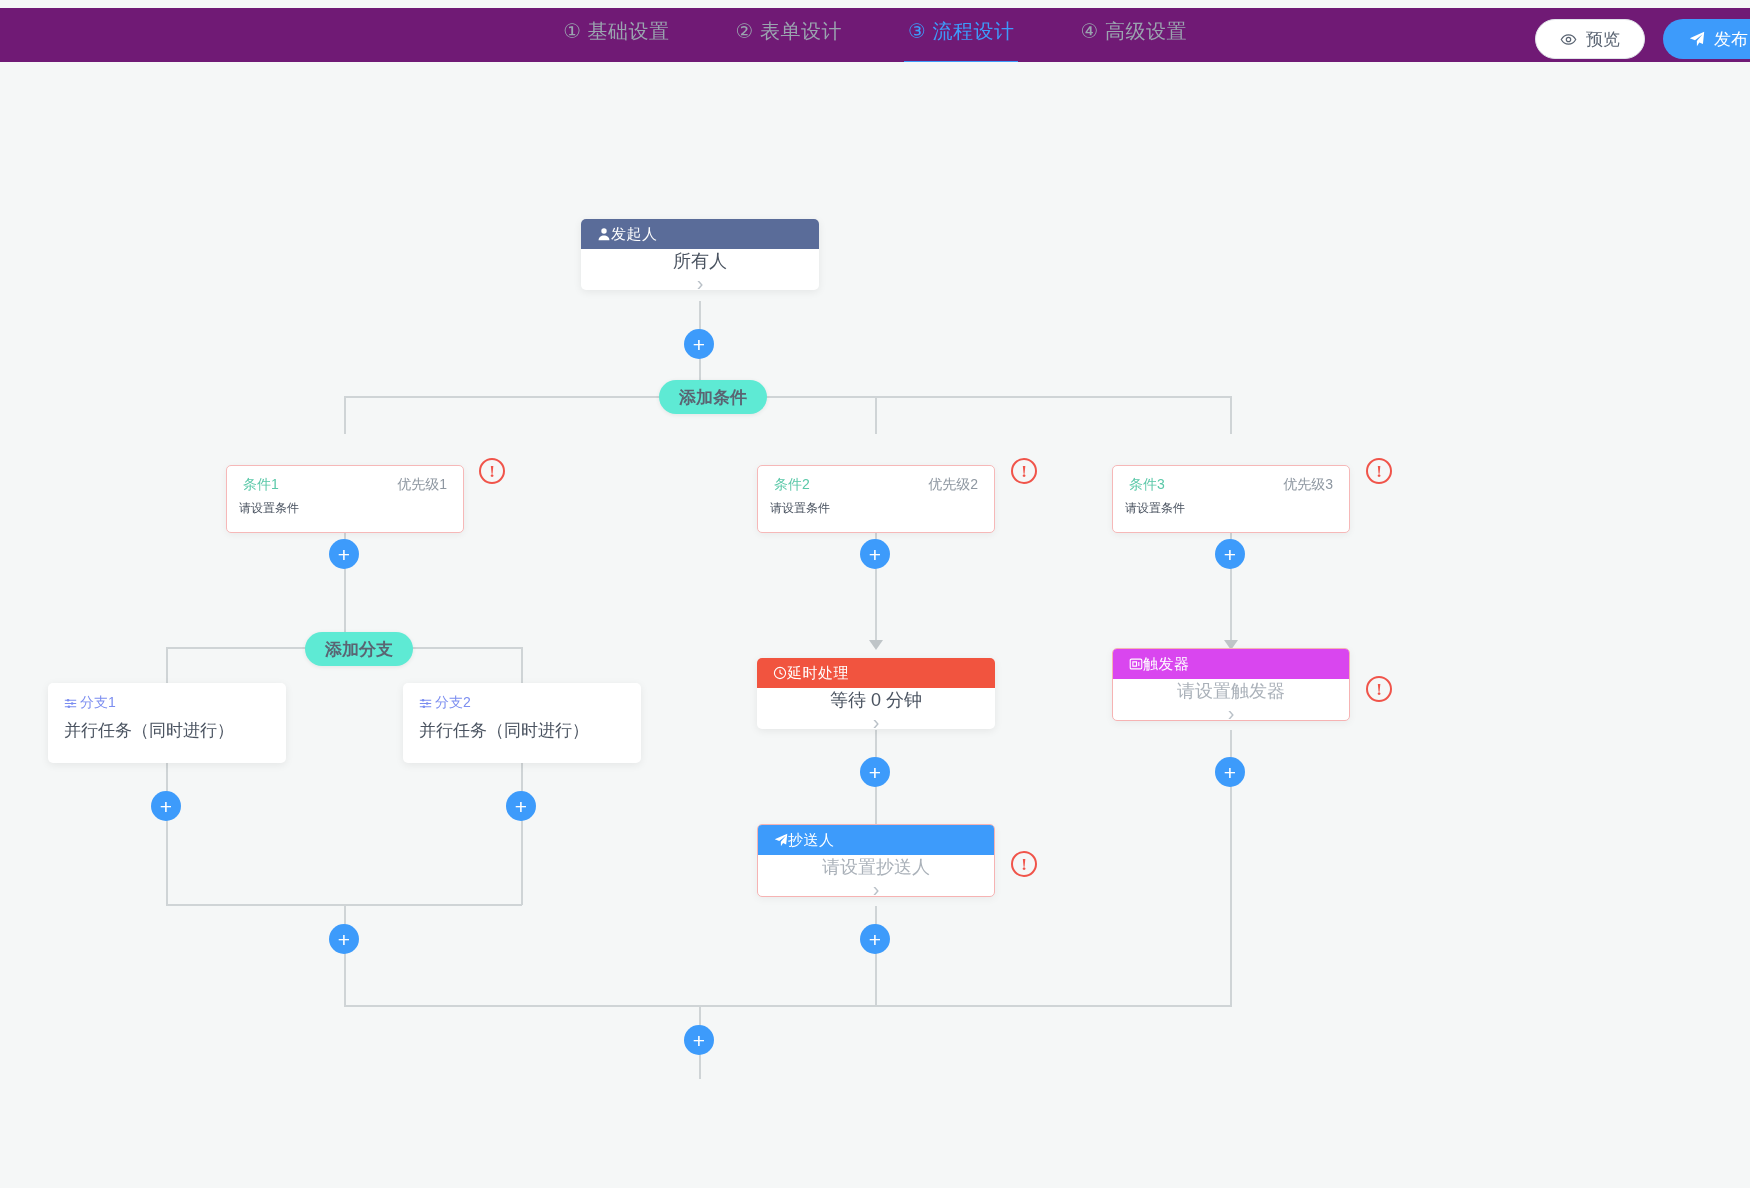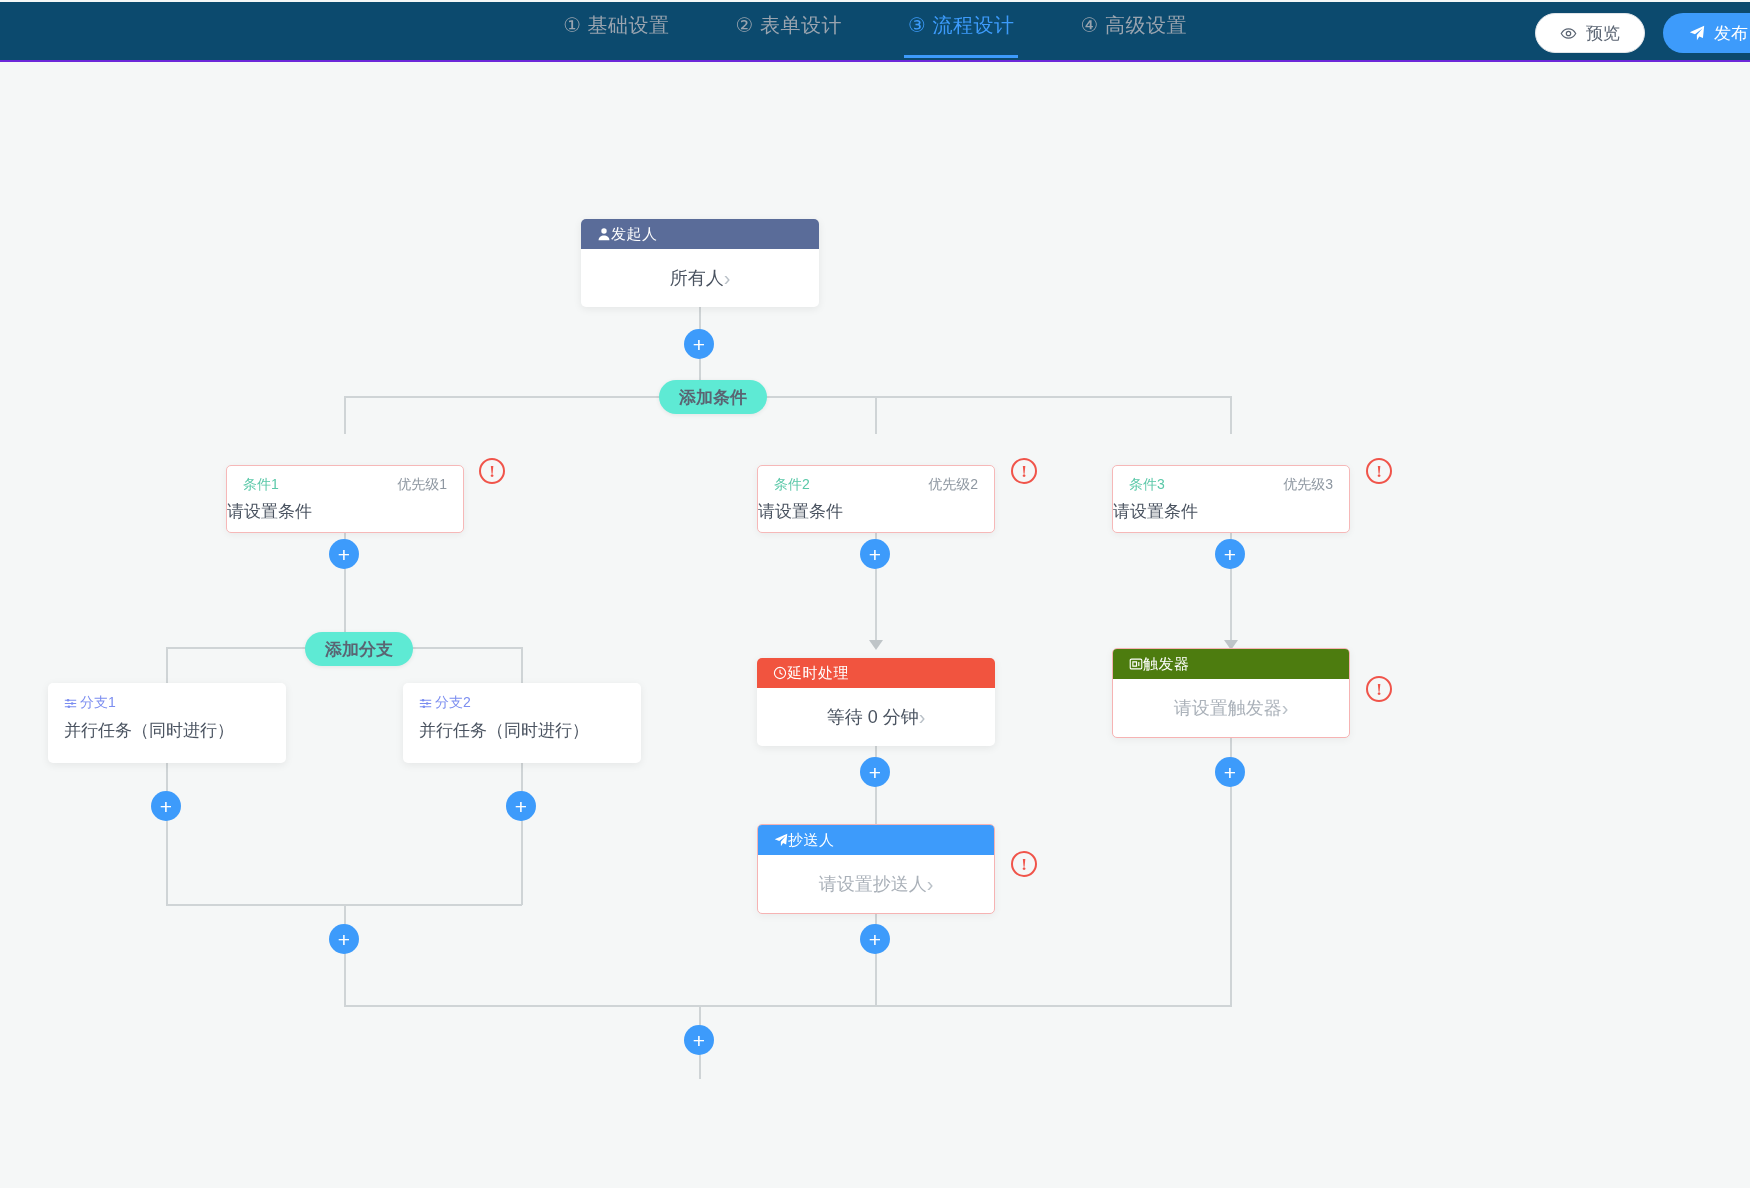--- a/index.html
+++ b/index.html
@@ -5,23 +5,23 @@
   * { box-sizing: border-box; margin: 0; padding: 0; }
   html, body {
     width: 1750px; height: 1188px;
     font-family: "Liberation Sans", "DejaVu Sans", sans-serif;
     background: #f5f7f7;
     overflow: hidden;
   }
 
   
   .topbar {
-    position: absolute; top: 2px; left: 0;
+    position: absolute; top: 8px; left: 0;
     width: 1750px; height: 62px;
-    background: #0c4a6e;
+    background: #701a75;
     border-bottom: 4px solid #6d28d9;
     display: flex; align-items: center;
   }
   .steps {
     position: absolute; left: 0; top: 0;
     width: 1750px; height: 62px;
     display: flex; align-items: flex-start; justify-content: center;
     gap: 58px;
     padding-top: 8px;
   }
@@ -153,25 +153,26 @@
     cursor: pointer;
   }
   .node-head {
     height: 30px;
     display: flex; align-items: center; gap: 0;
     padding: 0 16px;
     color: #fff; font-size: 15px;
     letter-spacing: 0.5px;
   }
   .node-body {
-    display: flex; align-items: center; justify-content: center;
+    display: flex; align-items: center; justify-content: flex-start;
     padding: 0 18px;
-    height: 58px;
+    height: 41px;
     font-size: 18px;
     color: #4a5360;
+    flex-direction: column;
   }
   .node-body .chev {
     color: #b9c0c7; font-size: 20px; line-height: 1;
   }
   .placeholder { color: #aab1b9; }
 
   .node-err {
     border: 1px solid #f6b3b3;
     box-shadow: 0 2px 8px rgba(0,0,0,0.05);
   }
@@ -201,22 +202,22 @@
     z-index: 5; cursor: pointer; margin-top: 32px;
   }
   .cond-top {
     display: flex; align-items: center; justify-content: space-between;
     padding: 10px 16px 0 16px;
     font-size: 14px;
   }
   .cond-name { color: #5ac8a8; }
   .cond-prio { color: #8e97a1; }
   .cond-body {
-    padding: 6px 16px 0 0;
-    font-size: 17px; color: #4a5360;
+    padding: 6px 16px 0 12px;
+    font-size: 12px; color: #4a5360;
   }
 
   
   .branch {
     position: absolute;
     background: #fff;
     border-radius: 5px;
     box-shadow: 0 2px 8px rgba(0,0,0,0.07);
     width: 238px; height: 80px;
     z-index: 5; cursor: pointer;
@@ -426,21 +427,21 @@
   <div class="err-badge" style="left:1011px; top:789px;">!</div>
 
   <div class="vline" style="left:875px; top:844px; height:100px;"></div>
   <div class="plus" style="left:860px; top:862px;">+</div>
 
   <div class="vline" style="left:1230px; top:451px; height:134px;"></div>
   <div class="plus" style="left:1215px; top:477px;">+</div>
   <div class="arrow-down" style="left:1224px; top:578px;"></div>
 
   <div class="node node-err" style="left:1112px; top:586px; width:238px;">
-    <div class="node-head" style="background:#4d7c0f;">
+    <div class="node-head" style="background:#d946ef;">
       <span class="tv-icon">
         <svg viewBox="0 0 16 16" width="14" height="14" fill="none" stroke="#ffffff" stroke-width="1.3">
           <rect x="1.4" y="2.4" width="13.2" height="11.2" rx="1.4"></rect>
           <path d="M4.4 5.6h4.2v4.8H4.4z"></path>
           <path d="M11.2 5.6v4.8"></path>
         </svg>
       </span>
       <span>触发器</span>
     </div>
     <div class="node-body">

